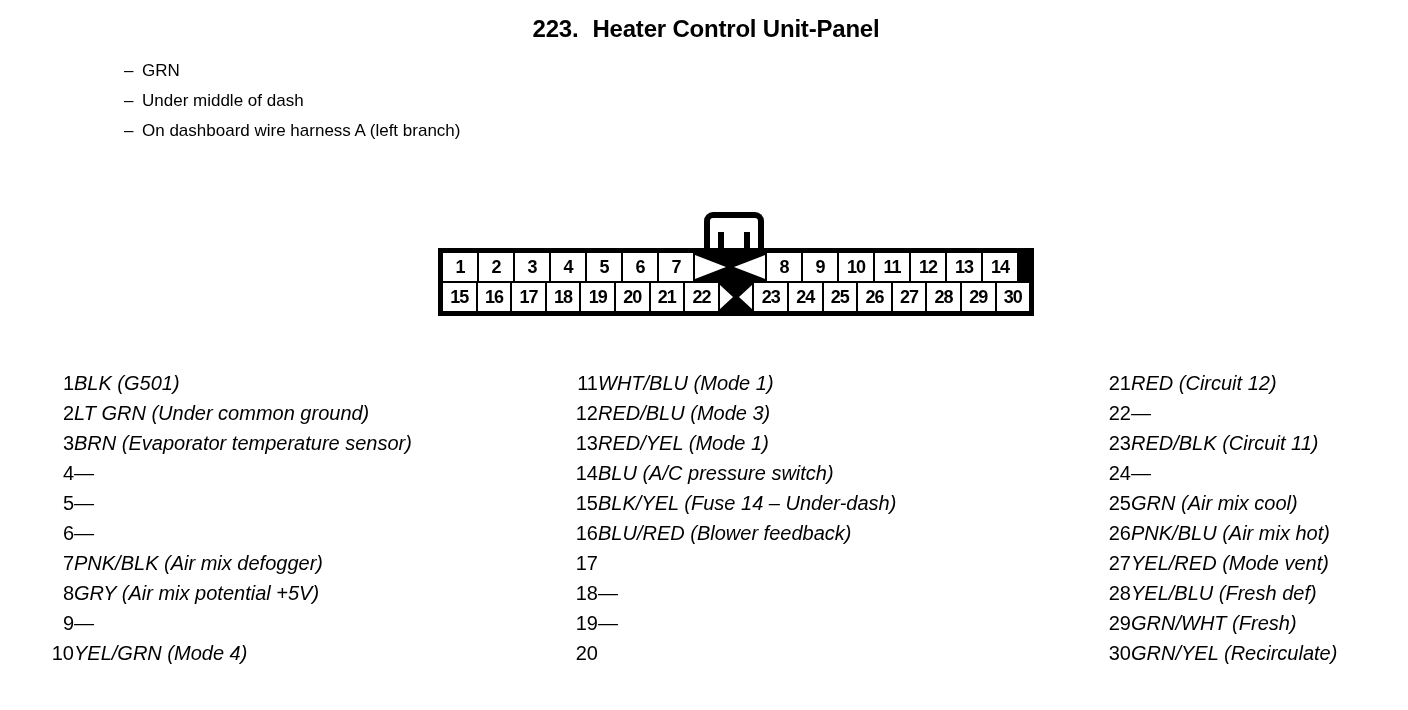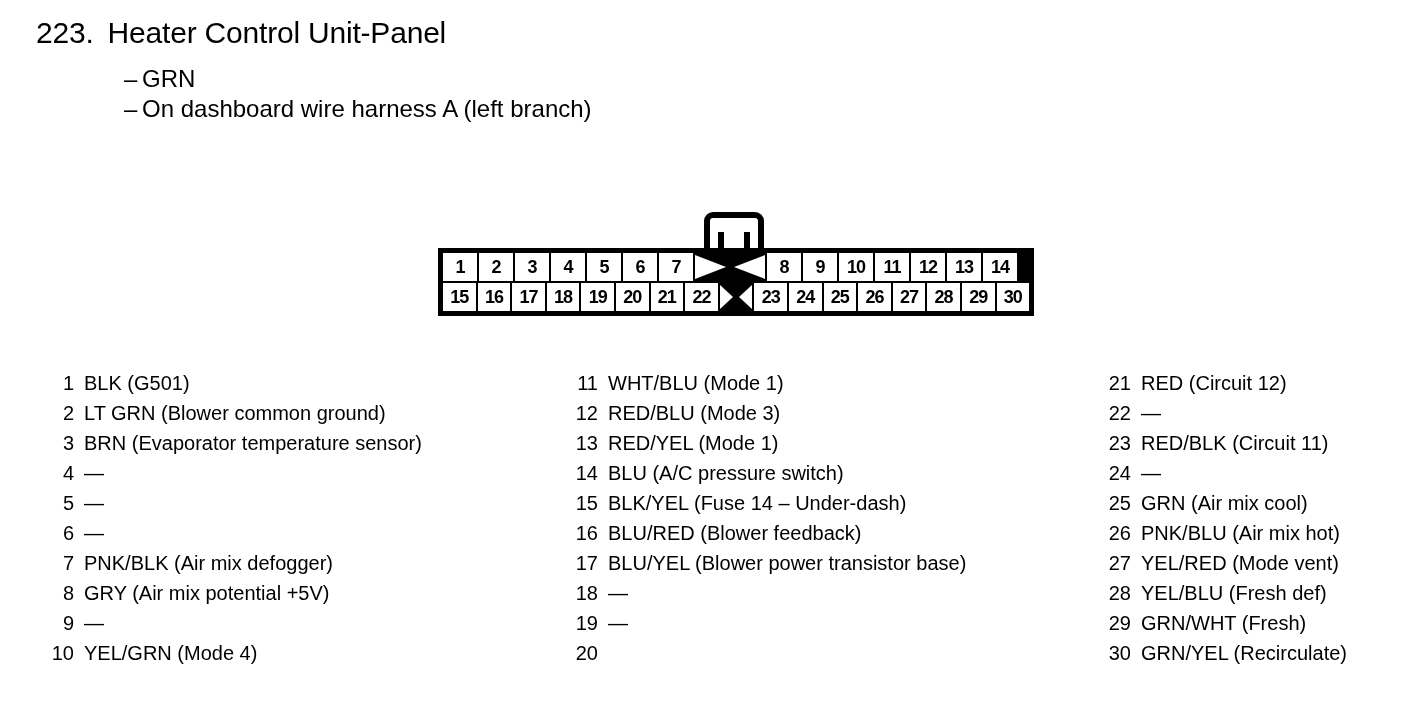--- a/index.html
+++ b/index.html
@@ -18,37 +18,38 @@
   }
 
   
   #header-block {
     position: absolute;
     left: 36px;
     top: 14px;
     width: 1340px;
   }
   #page-title {
-    font-size: 30px;
-    font-weight: normal;
+    font-size: 24px;
+    font-weight: bold;
     letter-spacing: -0.2px;
     white-space: nowrap;
     line-height: 1.25;
+    text-align: center;
   }
   #page-title .title-num {
     display: inline-block;
     margin-right: 14px;
   }
   #subtitle-list {
     margin: 12px 0 0 88px;
     padding: 0;
     list-style: none;
   }
   #subtitle-list li {
-    font-size: 24px;
+    font-size: 17px;
     line-height: 30px;
     white-space: nowrap;
   }
   #subtitle-list li .dash-mark {
     display: inline-block;
     width: 18px;
   }
 
   
   #connector-wrap {
@@ -169,32 +170,33 @@
     font-size: 20px;
     line-height: 30px;
     white-space: nowrap;
   }
   .legend-num {
     width: 26px;
     text-align: right;
     flex: 0 0 26px;
   }
   .legend-label {
-    margin-left: 10px;
+    font-style: italic;
   }
 </style>
 </head>
 <body>
 
 <div id="header-block">
   <div id="page-title">
     <span class="title-num">223.</span><span>Heater Control Unit-Panel</span>
   </div>
   <ul id="subtitle-list">
       <li><span class="dash-mark">–</span><span>GRN</span></li>
+      <li><span class="dash-mark">–</span><span>Under middle of dash</span></li>
       <li><span class="dash-mark">–</span><span>On dashboard wire harness A (left branch)</span></li>
     </ul>
 </div>
 
 <div id="connector-wrap">
   <div id="connector-latch"></div>
   <div id="connector-body">
     <div class="pin-row" id="pin-row-top">
         <div class="pin-cell">1</div>
         <div class="pin-cell">2</div>
@@ -240,21 +242,21 @@
   </div>
 </div>
 
 <div class="legend-col" id="legend-col-1">
     <div class="legend-row">
       <span class="legend-num">1</span>
       <span class="legend-label">BLK (G501)</span>
     </div>
     <div class="legend-row">
       <span class="legend-num">2</span>
-      <span class="legend-label">LT GRN (Blower common ground)</span>
+      <span class="legend-label">LT GRN (Under common ground)</span>
     </div>
     <div class="legend-row">
       <span class="legend-num">3</span>
       <span class="legend-label">BRN (Evaporator temperature sensor)</span>
     </div>
     <div class="legend-row">
       <span class="legend-num">4</span>
       <span class="legend-label">—</span>
     </div>
     <div class="legend-row">
@@ -302,21 +304,20 @@
     <div class="legend-row">
       <span class="legend-num">15</span>
       <span class="legend-label">BLK/YEL (Fuse 14 – Under-dash)</span>
     </div>
     <div class="legend-row">
       <span class="legend-num">16</span>
       <span class="legend-label">BLU/RED (Blower feedback)</span>
     </div>
     <div class="legend-row">
       <span class="legend-num">17</span>
-      <span class="legend-label">BLU/YEL (Blower power transistor base)</span>
     </div>
     <div class="legend-row">
       <span class="legend-num">18</span>
       <span class="legend-label">—</span>
     </div>
     <div class="legend-row">
       <span class="legend-num">19</span>
       <span class="legend-label">—</span>
     </div>
     <div class="legend-row">

